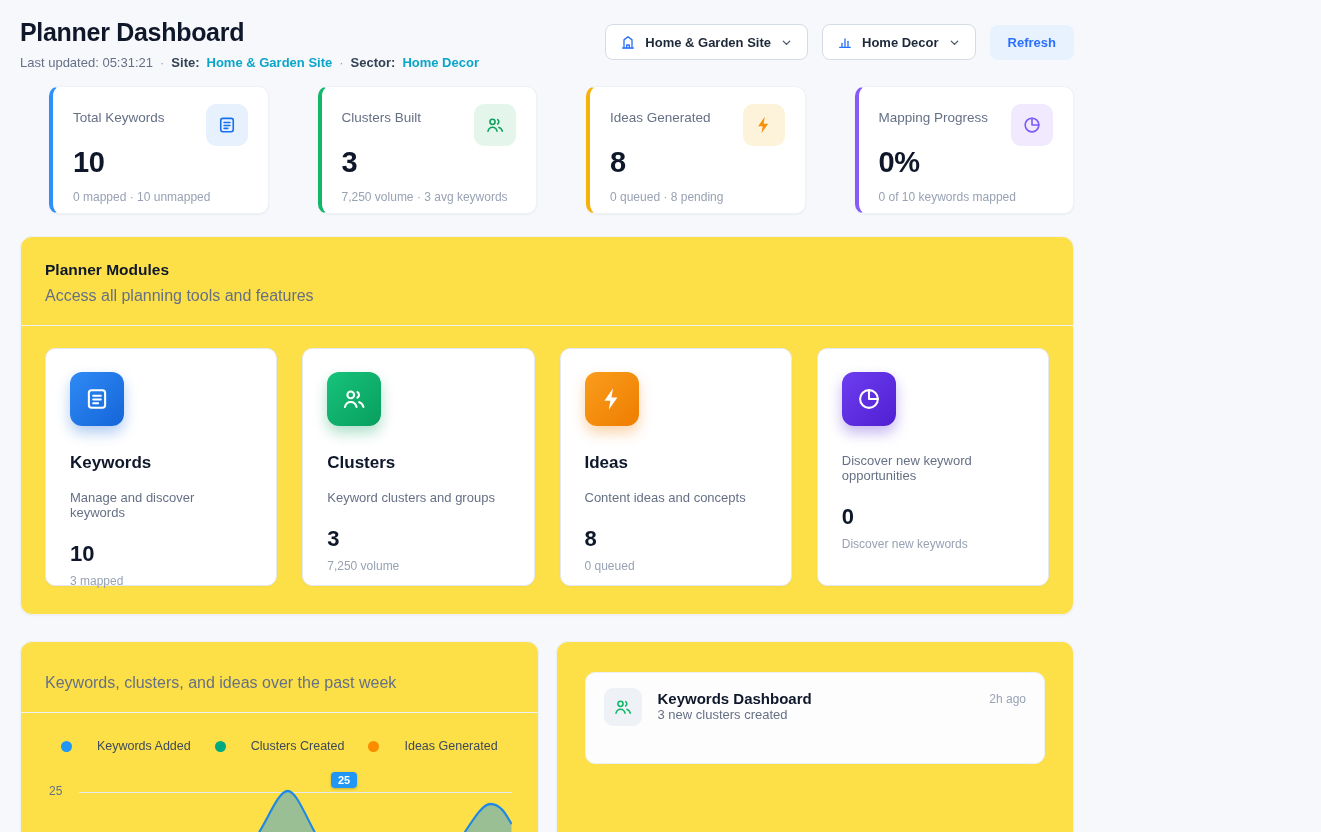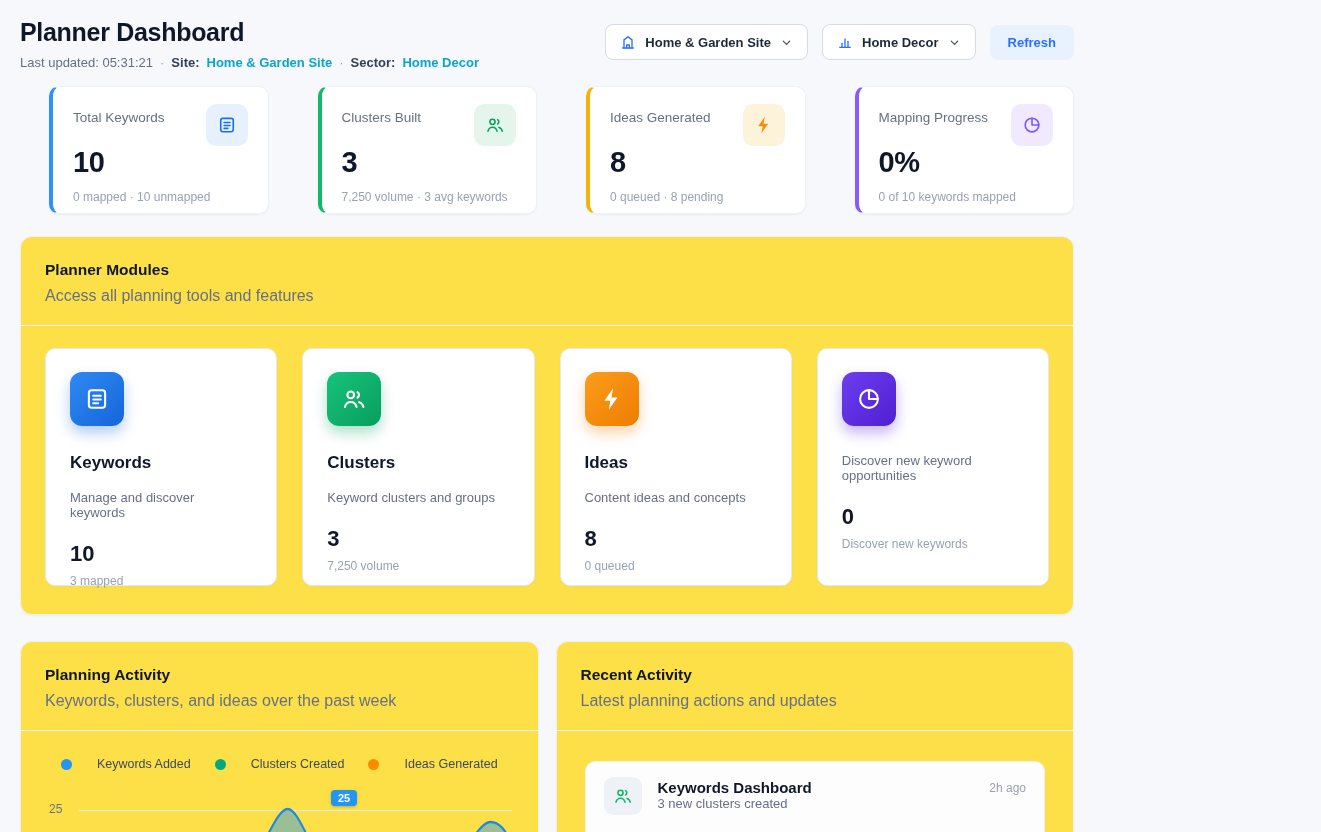--- a/index.html
+++ b/index.html
@@ -293,21 +293,20 @@
         <div class="module-value">0</div>
         <div class="module-caption">Discover new keywords</div>
       </article>
     </div>
   </section>
 
   <div class="bottom-grid">
 
     <section class="panel">
       <div class="panel-head">
-        <h2 class="panel-title">Planning Activity</h2>
         <p class="panel-sub">Keywords, clusters, and ideas over the past week</p>
       </div>
       <div class="chart-body">
         <div class="legend">
           <span class="legend-item">
             <span class="legend-dot dot-blue"></span>
             <span>Keywords Added</span>
           </span>
           <span class="legend-item">
             <span class="legend-dot dot-green"></span>
@@ -328,24 +327,20 @@
               <path d="M0,128 C70,126 160,118 210,74 C238,48 252,9 267,9 C283,9 300,62 340,96 C380,128 432,114 472,74 C496,50 512,22 526,22 C540,22 547,34 553,42" fill="none" stroke="#1e88e5" stroke-width="2.5"></path>
             </svg>
           </div>
           <span class="pt-badge b1">25</span>
           <span class="pt-badge b2">24</span>
         </div>
       </div>
     </section>
 
     <section class="panel">
-      <div class="panel-head">
-        <h2 class="panel-title">Recent Activity</h2>
-        <p class="panel-sub">Latest planning actions and updates</p>
-      </div>
       <div class="recent-body">
         <article class="recent-item">
           <span class="recent-icon">
             <svg viewBox="0 0 24 24" fill="none" stroke="currentColor" stroke-width="1.9" stroke-linecap="round" stroke-linejoin="round">
               <circle cx="9" cy="8.2" r="3.1"></circle>
                 <path d="M3.6 19.4c.8-3.1 2.9-4.7 5.4-4.7s4.6 1.6 5.4 4.7"></path>
               <path d="M15.2 5.6a3.1 3.1 0 0 1 0 5.2"></path>
                 <path d="M16.8 14.9c2 .5 3.3 2 3.9 4.5"></path>
             </svg>
           </span>

